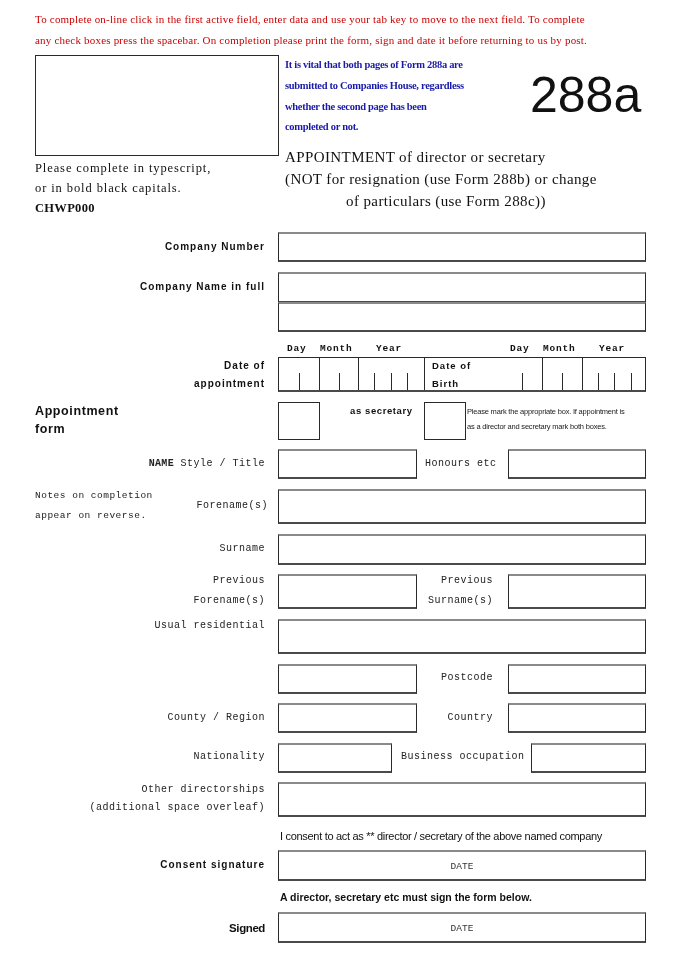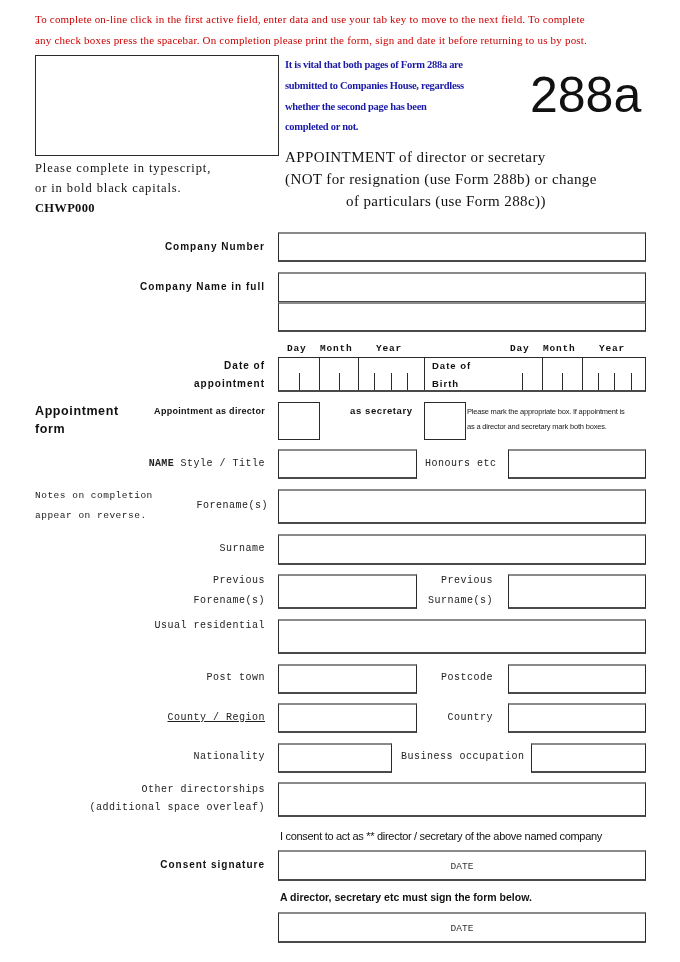--- a/index.html
+++ b/index.html
@@ -90,21 +90,20 @@
     <div class="abs lblb" style="left:153px; top:1px; font-size:9.5px;">Date of</div>
     <div class="abs lblb" style="left:153px; top:19px; font-size:9.5px;">Birth</div>
 
     <input class="cell" style="left: 223px; width: 40px;" value="">
     <input class="cell" style="left: 264px; width: 39px;" value="">
     <input class="cell" style="left: 304px; width: 62px;" value="">
   </div>
 
   <div class="abs lblb" style="left:35px; top:403px; font-size:12.5px; line-height:16px; letter-spacing:0.6px;">Appointment</div>
   <div class="abs lblb" style="left:35px; top:421px; font-size:12.5px; line-height:16px; letter-spacing:0.6px;">form</div>
-  <div class="abs lblb r" style="top:404px; font-size:9px; letter-spacing:0.3px;">Appointment as director</div>
   <div class="chk" style="left:278px; top:402px; width:42px; height:38px;"></div>
   <div class="abs lblb" style="left:350px; top:404px; font-size:9.5px; letter-spacing:0.6px;">as secretary</div>
   <div class="chk" style="left:424px; top:402px; width:42px; height:38px;"></div>
   <div class="abs note" style="top:405px;">Please mark the appropriate box. If appointment is</div>
   <div class="abs note" style="top:420px;">as a director and secretary mark both boxes.</div>
 
   <div class="abs lbl r" style="top:457px;"><b style="letter-spacing:0.3px;">NAME</b> <span>Style / Title</span></div>
   <input class="box" style="left: 278px; top: 449px; width: 139px; height: 30px;" value="">
   <div class="abs lbl" style="left:425px; top:457px;">Honours etc</div>
   <input class="box" style="left: 508px; top: 449px; width: 138px; height: 30px;" value="">
@@ -120,43 +119,43 @@
   <div class="abs lbl r" style="top:574px;">Previous</div>
   <div class="abs lbl r" style="top:594px;">Forename(s)</div>
   <input class="box" style="left: 278px; top: 574px; width: 139px; height: 35px;" value="">
   <div class="abs lbl" style="left:420px; width:73px; text-align:right; top:574px;">Previous</div>
   <div class="abs lbl" style="left:420px; width:73px; text-align:right; top:594px;">Surname(s)</div>
   <input class="box" style="left: 508px; top: 574px; width: 138px; height: 35px;" value="">
 
   <div class="abs lbl r" style="top:619px;">Usual residential</div>
   <input class="box" style="left: 278px; top: 619px; width: 368px; height: 35px;" value="">
 
-  <div class="abs lbl r" style="top:671px;">Post town</div>
   <input class="box" style="left: 278px; top: 664px; width: 139px; height: 30px;" value="">
   <div class="abs lbl" style="left:420px; width:73px; text-align:right; top:671px;">Postcode</div>
   <input class="box" style="left: 508px; top: 664px; width: 138px; height: 30px;" value="">
 
-  <div class="abs lbl r" style="top:711px;text-decoration:underline;">County / Region</div>
+  <div class="abs lbl r" style="top:711px;">County / Region</div>
   <input class="box" style="left: 278px; top: 703px; width: 139px; height: 30px;" value="">
   <div class="abs lbl" style="left:420px; width:73px; text-align:right; top:711px;">Country</div>
   <input class="box" style="left: 508px; top: 703px; width: 138px; height: 30px;" value="">
 
   <div class="abs lbl r" style="top:750px;">Nationality</div>
   <input class="box" style="left: 278px; top: 743px; width: 114px; height: 30px;" value="">
   <div class="abs lbl" style="left:401px; top:750px;">Business occupation</div>
   <input class="box" style="left: 531px; top: 743px; width: 115px; height: 30px;" value="">
 
   <div class="abs lbl r" style="top:783px;">Other directorships</div>
   <div class="abs lbl r" style="top:801px;">(additional space overleaf)</div>
   <input class="box" style="left: 278px; top: 782px; width: 368px; height: 35px;" value="">
 
   <div class="abs sans" style="top:829px;">I consent to act as ** director / secretary of the above named company</div>
   <div class="abs lblb r" style="top:858px;">Consent signature</div>
   <div class="box" style="left:278px; top:850px; width:368px; height:31px; padding:0;">
     <span class="datelbl">DATE</span>
   </div>
 
   <div class="abs sans" style="top:890px; font-weight:bold; font-size:10.5px; letter-spacing:0;">A director, secretary etc must sign the form below.</div>
+  <div class="abs r" style="top:921px; font-family:'Liberation Sans', sans-serif; font-size:11.5px; font-weight:bold; letter-spacing:-0.4px; line-height:14px; color:#111;">Signed</div>
   <div class="box" style="left:278px; top:912px; width:368px; height:31px; padding:0;">
     <span class="datelbl">DATE</span>
   </div>
 
 </div>
 
 </body></html>

